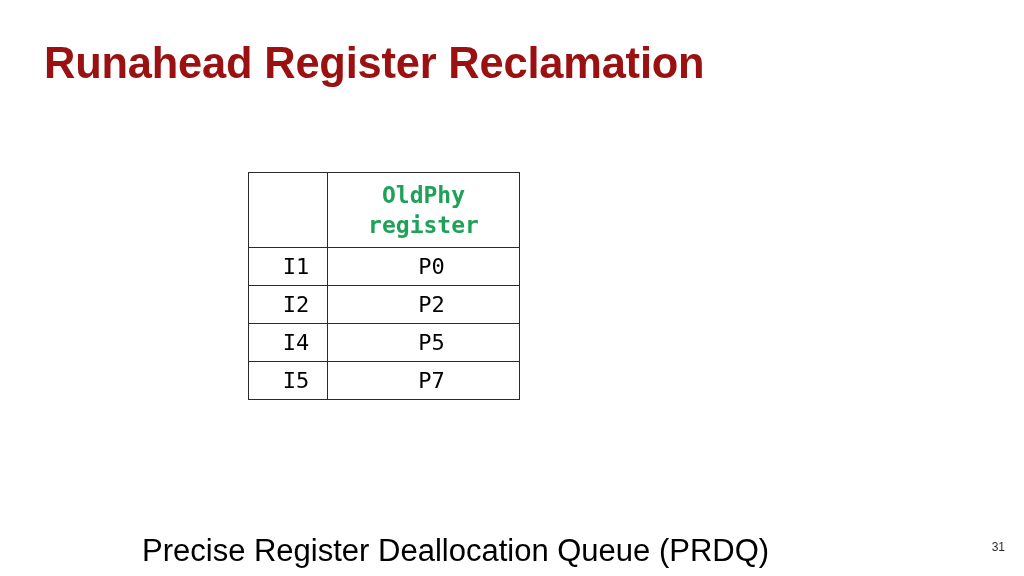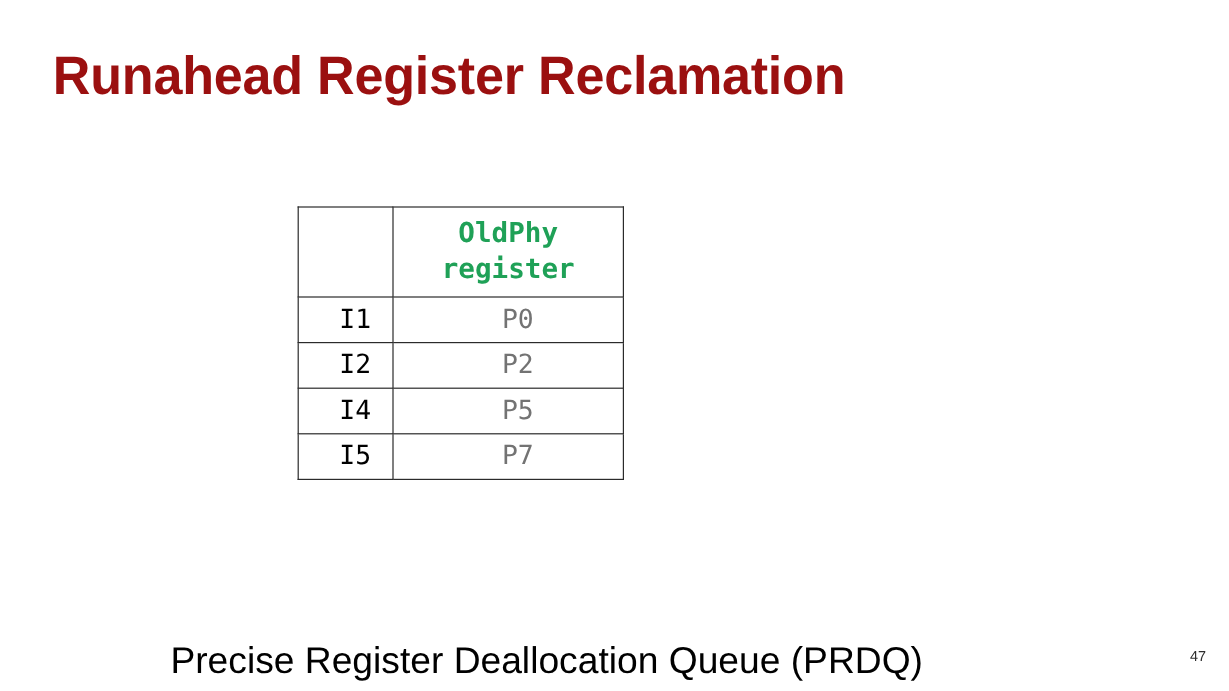--- a/index.html
+++ b/index.html
@@ -87,21 +87,21 @@
     height: 37px;
     padding-left: 16px;
   }
   .cell-index {
     color: #000000;
     font-family: "DejaVu Sans Mono", "Liberation Mono", monospace;
     font-size: 22px;
     line-height: 26px;
   }
   .cell-value {
-    color: #737373;
+    color: #000000;
     font-family: "DejaVu Sans Mono", "Liberation Mono", monospace;
     font-size: 22px;
     line-height: 26px;
   }
 
   
   .caption {
     position: absolute;
     left: 142px;
     top: 488px;
@@ -183,15 +183,15 @@
         <td>
           <span class="cell-value">P7</span>
         </td>
       </tr>
 
     </tbody>
   </table>
 
   <div class="caption">Precise Register Deallocation Queue (PRDQ)</div>
 
-  <div class="page-number">47</div>
+  <div class="page-number">31</div>
 
 </div>
 
 </body></html>

